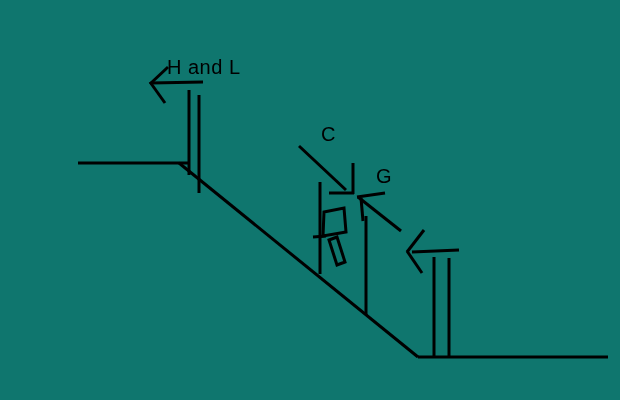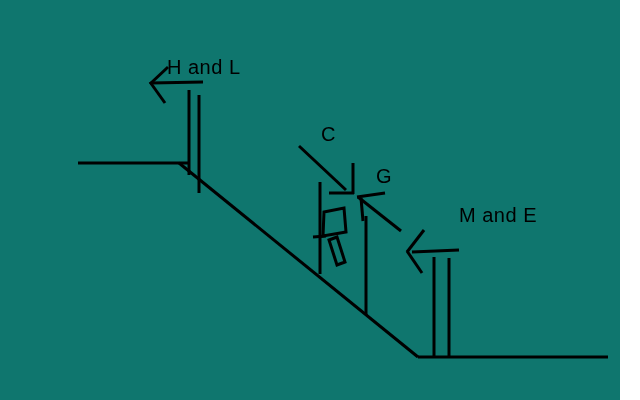--- a/index.html
+++ b/index.html
@@ -69,15 +69,14 @@
     <line x1="407" y1="252" x2="424" y2="230"></line>
     <line x1="407" y1="251" x2="422" y2="273"></line>
 
     <line x1="434" y1="257" x2="434" y2="357"></line>
     <line x1="449" y1="258" x2="449" y2="357"></line>
   </svg>
 
   <span class="lbl lbl-hl">H and L</span>
   <span class="lbl lbl-c">C</span>
   <span class="lbl lbl-g">G</span>
-  <span class="lbl lbl-me">M and E</span>
 
 </div>
 
 </body></html>

